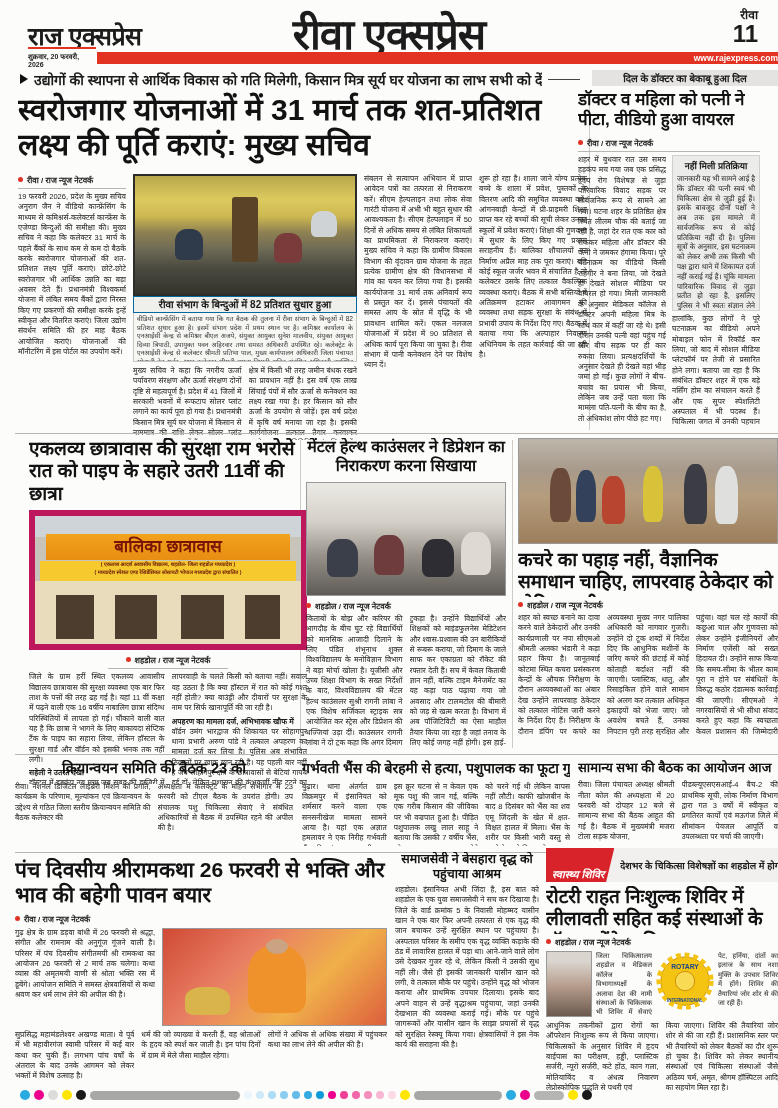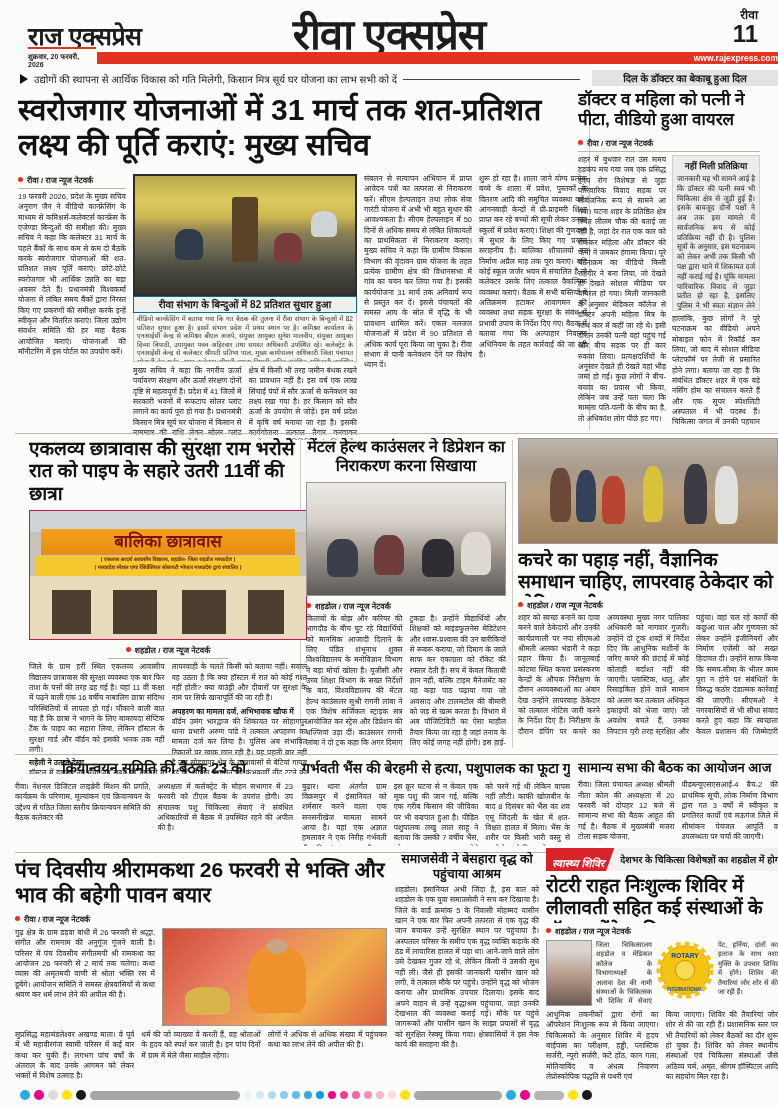--- a/index.html
+++ b/index.html
@@ -26,21 +26,21 @@
   .arrow{width:0;height:0;border-left:8px solid #111;border-top:5px solid transparent;
          border-bottom:5px solid transparent;flex:0 0 auto;}
   .capttl{background:#efefec;border:1px solid #0369a1;font-weight:bold;font-size:10px;
           text-align:center;line-height:15px;height:15px;overflow:hidden;}
   .capsub{font-size:6.6px;line-height:1.3;text-align:justify;color:#333;background:#f6f6f3;
           border:1px solid #c9c7c0;border-top:none;padding:2px 3px;overflow:hidden;}
   .infobox{background:#ececea;border:1px solid #d0cfca;padding:3px 4px;}
   .infobox .t{font-weight:bold;font-size:9px;text-align:center;margin-bottom:2px;}
   .infobox .x{font-size:7.2px;line-height:1.36;text-align:justify;}
   .tag{background:#d9232a;color:#fff;font-weight:bold;font-style:italic;font-size:10.5px;
-       padding:8px 10px 1px 6px;clip-path:polygon(0 0,100% 0,88% 100%,0 100%);white-space:nowrap;}
+       padding:19px 10px 1px 6px;clip-path:polygon(0 0,100% 0,88% 100%,0 100%);white-space:nowrap;}
   .tagrow{display:flex;align-items:center;gap:6px;background:#f1f0ee;}
   .tagkick{font-weight:bold;font-size:9.5px;white-space:nowrap;overflow:hidden;}
   
   .strip{display:flex;align-items:center;gap:4px;}
   .reg{display:inline-block;flex:0 0 auto;}
   .reg.dot2{width:10px;height:10px;border-radius:50%;}
   .reg.bar{height:9px;border-radius:5px;}
   
   .sky{position:absolute;left:0;top:0;right:0;height:16%;background:#cfd4d8;}
   .sign1{position:absolute;left:4%;top:14%;right:4%;height:20%;background:linear-gradient(180deg,#f2a21d,#e88d12);
@@ -61,21 +61,21 @@
   <div class="abs masttitle" style="left:200px;top:4px;width:378px;">रीवा एक्सप्रेस</div>
   <div class="abs" style="right:20px;top:6px;font-size:12px;font-weight:bold;text-align:right;">रीवा</div>
   <div class="abs" style="right:20px;top:20px;font-size:24px;font-weight:bold;text-align:right;">11</div>
   <div class="abs" style="left:28px;top:52px;width:66px;font-size:7px;font-weight:bold;">शुक्रवार, 20 फरवरी, 2026</div>
   <div class="abs redbar" style="left:97px;top:52px;width:681px;height:12px;">
     <span>www.rajexpress.com</span>
   </div>
 
   <div class="abs" style="left:20px;top:71px;width:560px;height:16px;display:flex;align-items:center;gap:6px;">
     <span class="arrow"></span>
-    <span style="font-weight:normal;font-size:10px;white-space:nowrap;overflow:hidden;">उद्योगों की स्थापना से आर्थिक विकास को गति मिलेगी, किसान मित्र सूर्य घर योजना का लाभ सभी को दें</span>
+    <span style="font-weight:bold;font-size:14px;white-space:nowrap;overflow:hidden;">उद्योगों की स्थापना से आर्थिक विकास को गति मिलेगी, किसान मित्र सूर्य घर योजना का लाभ सभी को दें</span>
     <span style="flex:1;border-top:1px solid #444;"></span>
   </div>
   <div class="abs kickbox" style="left:592px;top:70px;width:186px;height:16px;">दिल के डॉक्टर का बेकाबू हुआ दिल</div>
 
   <div class="abs hl" style="left:18px;top:92px;width:570px;height:78px;font-size:30px;">स्वरोजगार योजनाओं में 31 मार्च तक शत-प्रतिशत लक्ष्य की पूर्ति कराएं: मुख्य सचिव</div>
 
   <div class="abs" style="left:18px;top:174px;width:570px;height:256px;display:flex;gap:7px;">
     <div style="width:108px;flex:0 0 auto;overflow:hidden;">
       <div class="byline" style="margin-bottom:3px;">
         <span class="dot"></span>
@@ -123,21 +123,21 @@
     </div>
   </div>
 
   <div class="abs hr" style="left:15px;top:433px;width:763px;"></div>
   <div class="abs vr" style="left:300px;top:440px;height:308px;"></div>
   <div class="abs vr" style="left:512px;top:440px;height:308px;"></div>
 
   <div class="abs" style="left:29px;top:438px;width:278px;">
     <div class="hl" style="font-size:19px;">एकलव्य छात्रावास की सुरक्षा राम भरोसे</div>
     <div class="hl" style="font-size:19px;">रात को पाइप के सहारे उतरी 11वीं की छात्रा</div>
-    <div class="photo" style="height:128px;margin-top:5px;border:1px solid #be185d;">
+    <div class="photo" style="height:128px;margin-top:5px;border:6px solid #be185d;">
       <div class="sky"></div>
       <div class="sign1">बालिका छात्रावास</div>
       <div class="sign2">
         <div>( एकलव्य आदर्श आवासीय विद्यालय, शहडोल- जिला शहडोल मध्यप्रदेश )</div>
         <div>( मध्यप्रदेश स्पेशल एण्ड रेसिडेंसियल सोसायटी भोपाल मध्यप्रदेश द्वारा संचालित )</div>
       </div>
       <div class="bldg">
         <div class="door" style="left:8%;top:22%;width:14%;height:70%;"></div>
         <div class="door" style="left:30%;top:22%;width:16%;height:70%;"></div>
         <div class="door" style="left:55%;top:22%;width:16%;height:70%;"></div>

